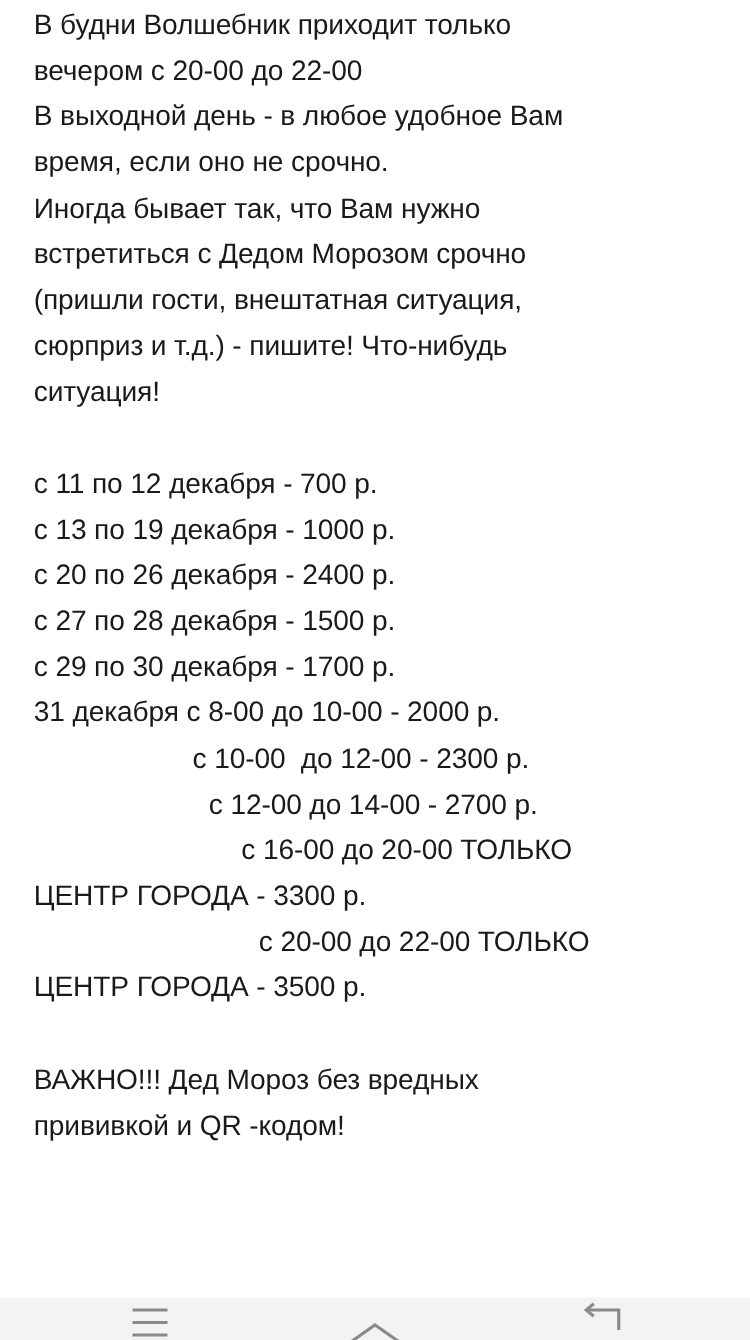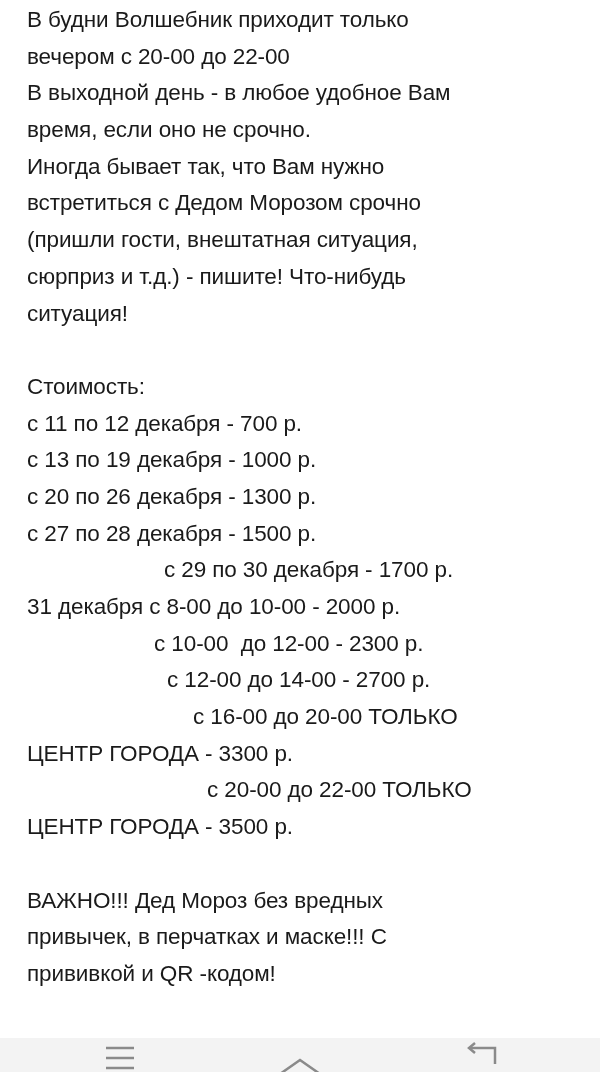--- a/index.html
+++ b/index.html
@@ -54,39 +54,37 @@
   <div class="line">вечером с 20-00 до 22-00</div>
   <div class="line">В выходной день - в любое удобное Вам</div>
   <div class="line">время, если оно не срочно.</div>
   <div class="line">Иногда бывает так, что Вам нужно</div>
   <div class="line">встретиться с Дедом Морозом срочно</div>
   <div class="line">(пришли гости, внештатная ситуация,</div>
   <div class="line">сюрприз и т.д.) - пишите! Что-нибудь</div>
   <div class="line">ситуация!</div>
   <div class="blank"></div>
 
-  <div class="line">Стоимость:</div>
   <div id="pricing-list">
       <div class="line" style="padding-left: 0px;">с 11 по 12 декабря - 700 р.</div>
       <div class="line" style="padding-left: 0px;">с 13 по 19 декабря - 1000 р.</div>
-      <div class="line" style="padding-left: 0px;">с 20 по 26 декабря - 1300 р.</div>
+      <div class="line" style="padding-left: 0px;">с 20 по 26 декабря - 2400 р.</div>
       <div class="line" style="padding-left: 0px;">с 27 по 28 декабря - 1500 р.</div>
-      <div class="line" style="padding-left: 0px; text-align: center;">с 29 по 30 декабря - 1700 р.</div>
+      <div class="line" style="padding-left: 0px;">с 29 по 30 декабря - 1700 р.</div>
       <div class="line" style="padding-left: 0px;">31 декабря с 8-00 до 10-00 - 2000 р.</div>
       <div class="line" style="padding-left: 127px;">с 10-00  до 12-00 - 2300 р.</div>
       <div class="line" style="padding-left: 140px;">с 12-00 до 14-00 - 2700 р.</div>
       <div class="line" style="padding-left: 166px;">с 16-00 до 20-00 ТОЛЬКО</div>
       <div class="line" style="padding-left: 0px;">ЦЕНТР ГОРОДА - 3300 р.</div>
       <div class="line" style="padding-left: 180px;">с 20-00 до 22-00 ТОЛЬКО</div>
       <div class="line" style="padding-left: 0px;">ЦЕНТР ГОРОДА - 3500 р.</div>
     </div>
   <div class="blank"></div>
 
   <div class="line">ВАЖНО!!! Дед Мороз без вредных</div>
-  <div class="line">привычек, в перчатках и маске!!! С</div>
   <div class="line">прививкой и QR -кодом!</div>
 </div>
 
 <div class="navbar">
   <div class="nav-btn" style="left:80px;">
     <svg width="80" height="34" viewBox="0 0 80 34">
       <line x1="26" y1="10" x2="54" y2="10" stroke="#8a8a8a" stroke-width="2.5"></line>
       <line x1="26" y1="20" x2="54" y2="20" stroke="#8a8a8a" stroke-width="2.5"></line>
       <line x1="26" y1="30" x2="54" y2="30" stroke="#8a8a8a" stroke-width="2.5"></line>
     </svg>

